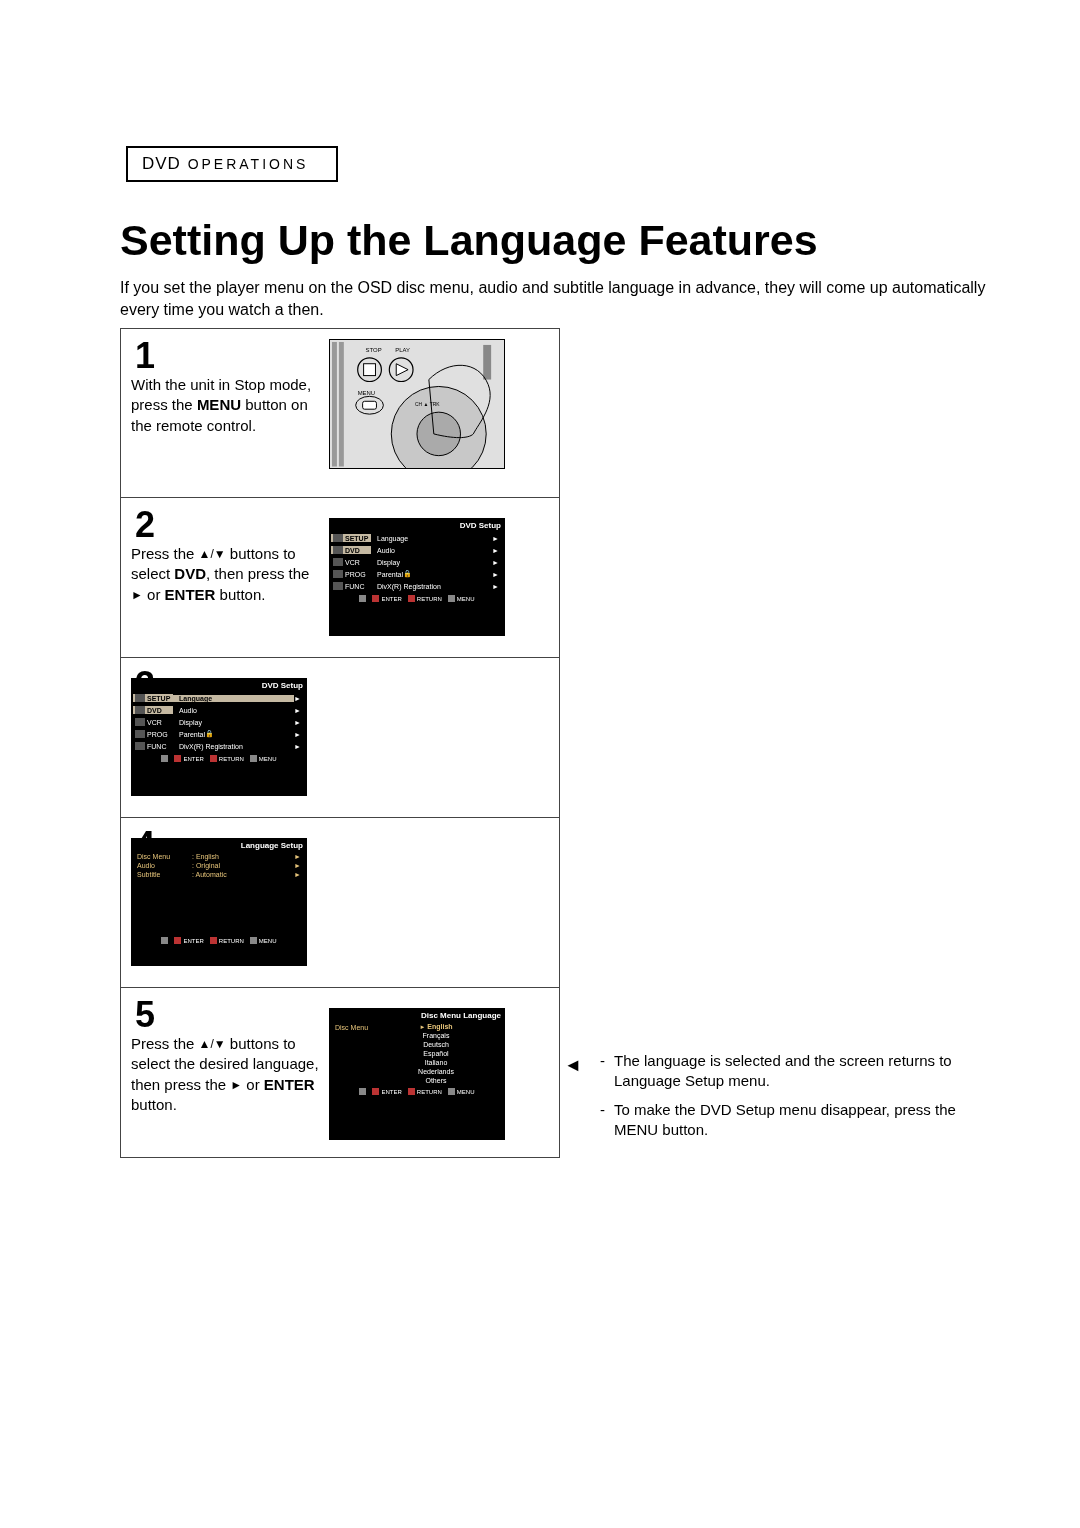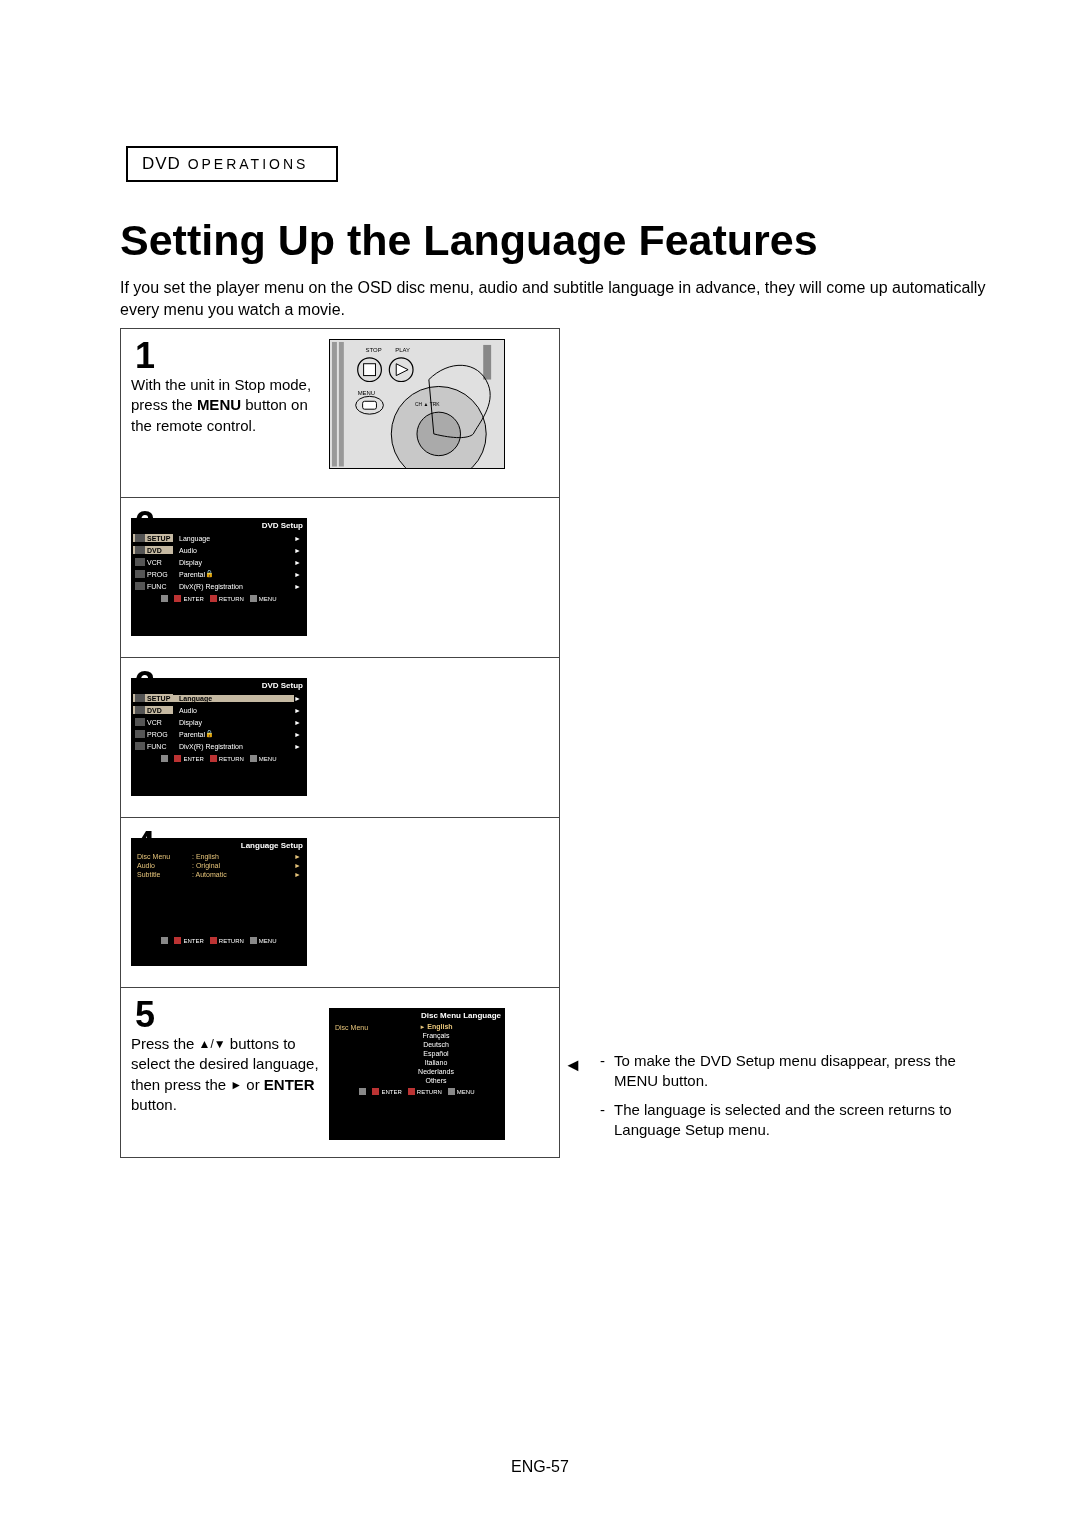--- a/index.html
+++ b/index.html
@@ -159,21 +159,21 @@
 <div class="page">
 
   <div class="section-box">
     <span class="section-box-text">
       <span class="dvd">DVD</span>
       <span class="ops">OPERATIONS</span>
     </span>
   </div>
 
   <h1 class="title">Setting Up the Language Features</h1>
-  <p class="intro">If you set the player menu on the OSD disc menu, audio and subtitle language in advance, they will come up automatically every menu you watch a movie.</p>
+  <p class="intro">If you set the player menu on the OSD disc menu, audio and subtitle language in advance, they will come up automatically every time you watch a then.</p>
 
   
   <div class="step-block" style="height:170px;">
     <div class="step-num">1</div>
     <div class="step-body">
       <div class="step-text">
         <span>With the unit in Stop mode, press the </span><span class="bold">MENU</span><span> button on the remote control.</span>
       </div>
       <div class="remote-fig">
         <svg class="rsvg" viewBox="0 0 176 130">
@@ -199,20 +199,23 @@
           <path d="M 100 40 L 105 95 C 125 100 140 100 145 95" fill="none" stroke="#000" stroke-width="1"></path>
         </svg>
       </div>
     </div>
   </div>
 
   
   <div class="step-block" style="height:160px;">
     <div class="step-num">2</div>
     <div class="step-body">
+      <div class="step-text">
+        <span>Press the </span><span class="tri">▲/▼</span><span> buttons to select </span><span class="bold">DVD</span><span>, then press the </span><span class="tri">►</span><span> or </span><span class="bold">ENTER</span><span> button.</span>
+      </div>
       <div class="screen" style="margin-top:10px; height:118px;">
         <div class="screen-header">DVD Setup</div>
         <div class="screen-row">
             <div class="side-tab highlight">
               <span class="ico"></span>
               <span>SETUP</span>
             </div>
             <div class="menu-cell">Language</div>
             <div class="menu-arrow">►</div>
           </div>
@@ -424,19 +427,18 @@
               <span>MENU</span>
             </span>
         </div>
       </div>
     </div>
   </div>
 
   <div class="side-note">
     <span class="arrow-left">◄</span>
     <ul>
+      <li>The language is selected and the screen returns to Language Setup menu.</li>
       <li>To make the DVD Setup menu disappear, press the MENU button.</li>
-      <li>The language is selected and the screen returns to Language Setup menu.</li>
     </ul>
   </div>
 
-  <div class="page-num">ENG-57</div>
 </div>
 
 </body></html>

